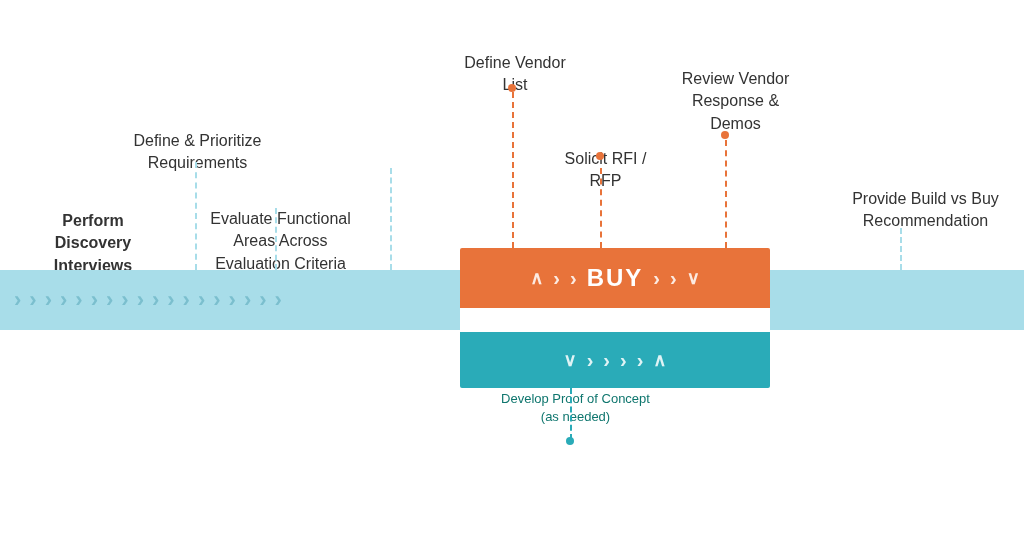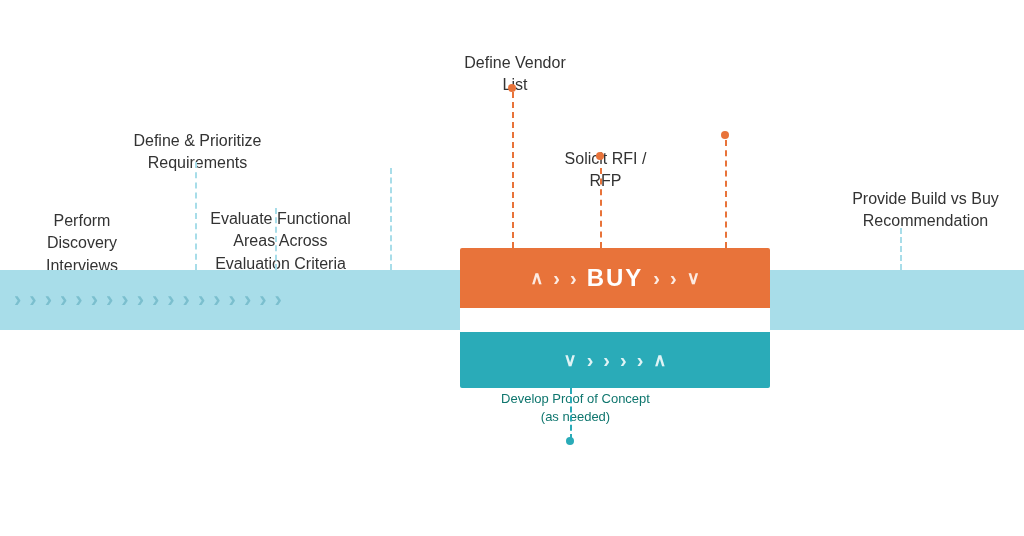--- a/index.html
+++ b/index.html
@@ -169,21 +169,21 @@
 
   <div class="dashed-line" style="left:900px; top:228px; height:42px; border-left-color:#a8dde9;"></div>
 
   <div class="dashed-line" style="left:570px; top:388px; height:52px; border-left-color:#2aabb8;"></div>
 
   <div class="dot" style="left:512px; top:84px;"></div>
   <div class="dot" style="left:600px; top:152px;"></div>
   <div class="dot" style="left:725px; top:131px;"></div>
   <div class="dot dot-teal" style="left:570px; top:437px;"></div>
 
-  <div class="label-above" style="left:17px; top:210px; width:130px; text-align:center;">
+  <div class="label-above" style="left:28px; top:210px; width:130px; text-align:center;font-weight:bold;">
     <span style="white-space:pre-line;">Perform Discovery
 Interviews</span>
   </div>
 
   <div class="label-above" style="left:130px; top:130px; width:135px;">
     <span style="white-space:pre-line;margin-top:40px;">Define &amp; Prioritize
 Requirements</span>
   </div>
 
   <div class="label-above" style="left:208px; top:168px; width:145px;margin-top:40px;">
@@ -195,20 +195,24 @@
 
   <div class="label-above" style="left:460px; top:52px; width:110px;">
     <span style="white-space:pre-line;">Define Vendor
 List</span>
   </div>
 
   <div class="label-above" style="left:548px; top:148px; width:115px;">
     <span style="white-space:pre-line;">Solicit RFI / RFP</span>
   </div>
 
+  <div class="label-above" style="left:668px; top:68px; width:135px;">
+    <span style="white-space:pre-line;">Review Vendor
+Response &amp; Demos</span>
+  </div>
 
   <div class="label-above" style="left:848px; top:188px; width:155px;">
     <span style="white-space:pre-line;">Provide Build vs Buy
 Recommendation</span>
   </div>
 
   <div class="label-below" style="left:488px; top:390px; width:175px;">
     <span style="white-space:pre-line;">Develop Proof of Concept
 (as needed)</span>
   </div>

